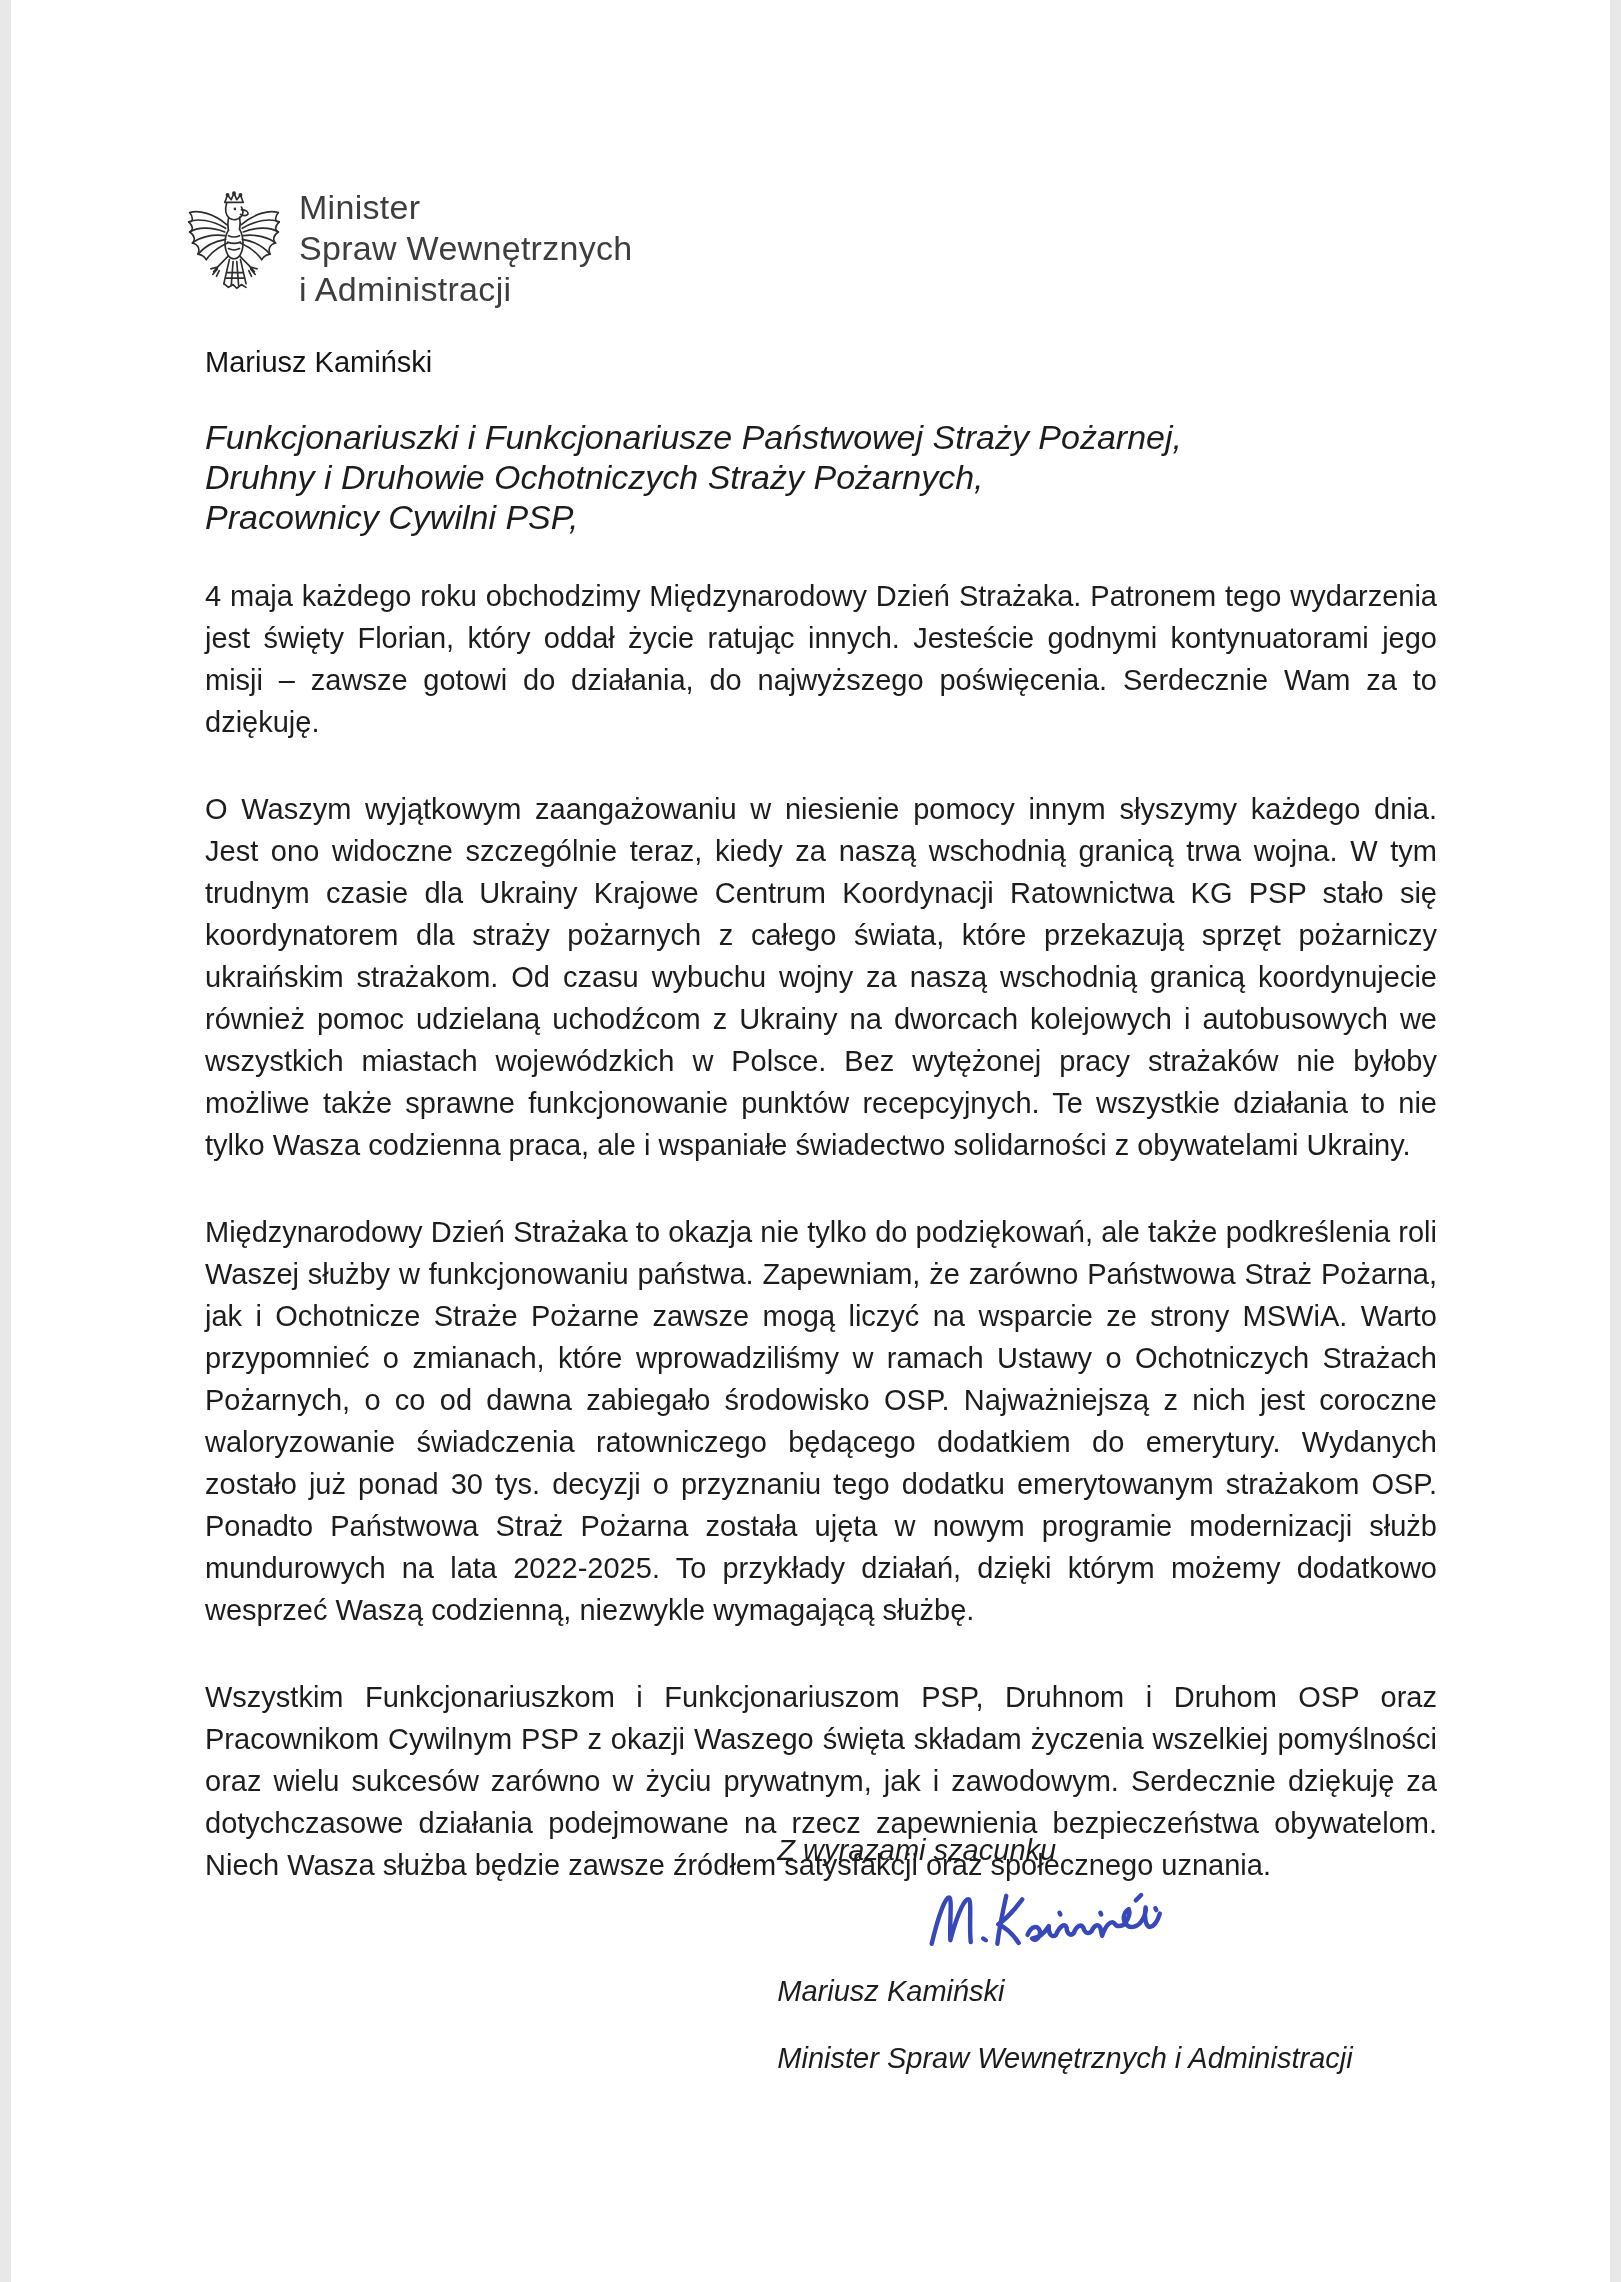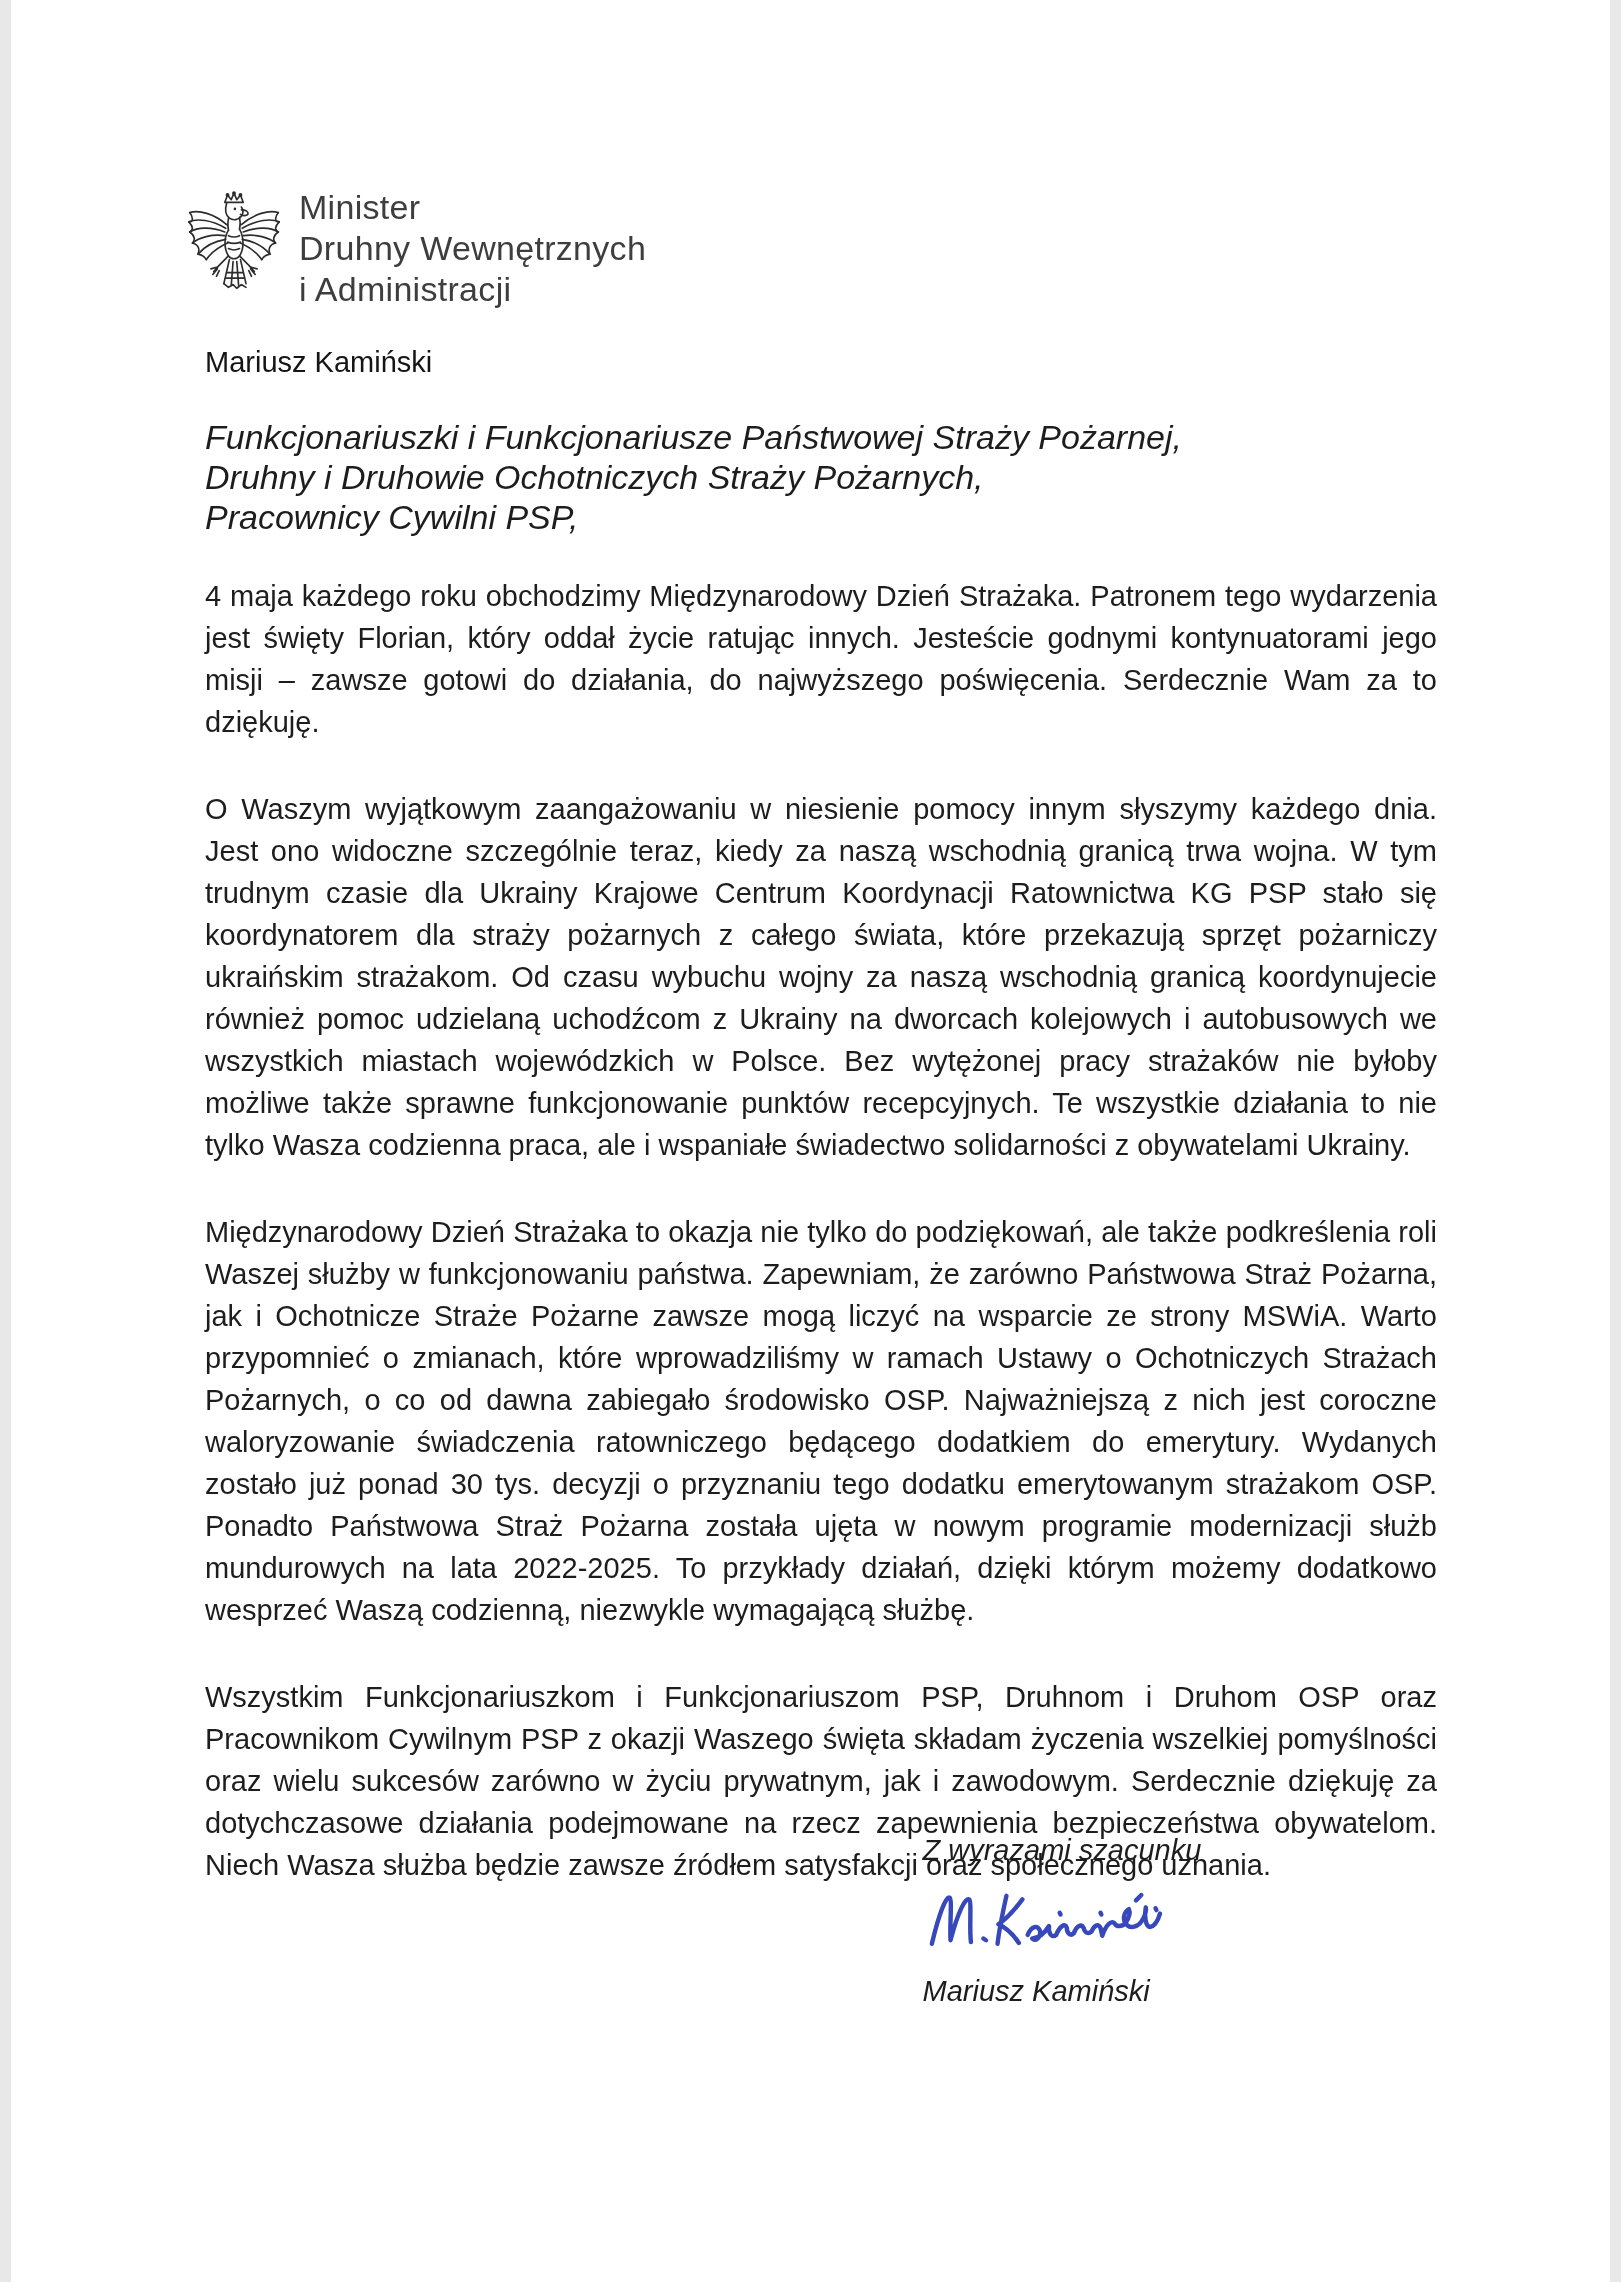--- a/index.html
+++ b/index.html
@@ -94,21 +94,21 @@
       <path d="M58,70 L70,82 M67,79 L74,87 M70,82 L77,84 M70,84 L75,90 M68,86 L71,92"></path>
 
       <path d="M47,74 L41,100 M51,76 L49,102 M55,76 L57,102 M59,74 L65,100"></path>
       <path d="M41,100 L46,104 L51,101 L55,105 L60,101 L65,104"></path>
       <path d="M44,88 L62,88 M43,94 L63,94"></path>
     </svg>
   </div>
 
   <div class="ministry">
     <div>Minister</div>
-    <div>Druhny Wewnętrznych</div>
+    <div>Spraw Wewnętrznych</div>
     <div>i Administracji</div>
   </div>
 
   <div class="sender-name">Mariusz Kamiński</div>
 
   <div class="salutation">
     <div class="sal-line">Funkcjonariuszki i Funkcjonariusze Państwowej Straży Pożarnej,</div>
     <div class="sal-line">Druhny i Druhowie Ochotniczych Straży Pożarnych,</div>
     <div class="sal-line">Pracownicy Cywilni PSP,</div>
   </div>
@@ -133,16 +133,17 @@
 
         <path d="M118,54 C122,44 130,42 132,50 C133,56 127,62 123,58 C131,58 137,52 142,44 C141,52 145,58 150,54 C154,44 160,40 162,46 C162,52 166,56 170,52 C173,44 178,41 181,46 C182,51 186,54 190,50 C193,43 197,41 200,46 L202,55 C206,43 212,37 216,41 C218,45 224,45 228,41 C232,35 234,29 232,25 C226,29 224,37 230,43 C234,47 242,45 246,39 C250,33 252,27 251,23 C249,33 251,45 256,45 C261,44 265,37 267,30"></path>
 
         <path d="M154,29 L155,31"></path>
         <path d="M200,29 L201,31"></path>
         <path d="M240,15 L246,9"></path>
         <path d="M262,24 L263,26"></path>
       </svg>
     </div>
     <div class="signer-name">Mariusz Kamiński</div>
+    <div class="signer-title">Minister Spraw Wewnętrznych i Administracji</div>
   </div>
 
 </div>
 
 
 </body></html>

